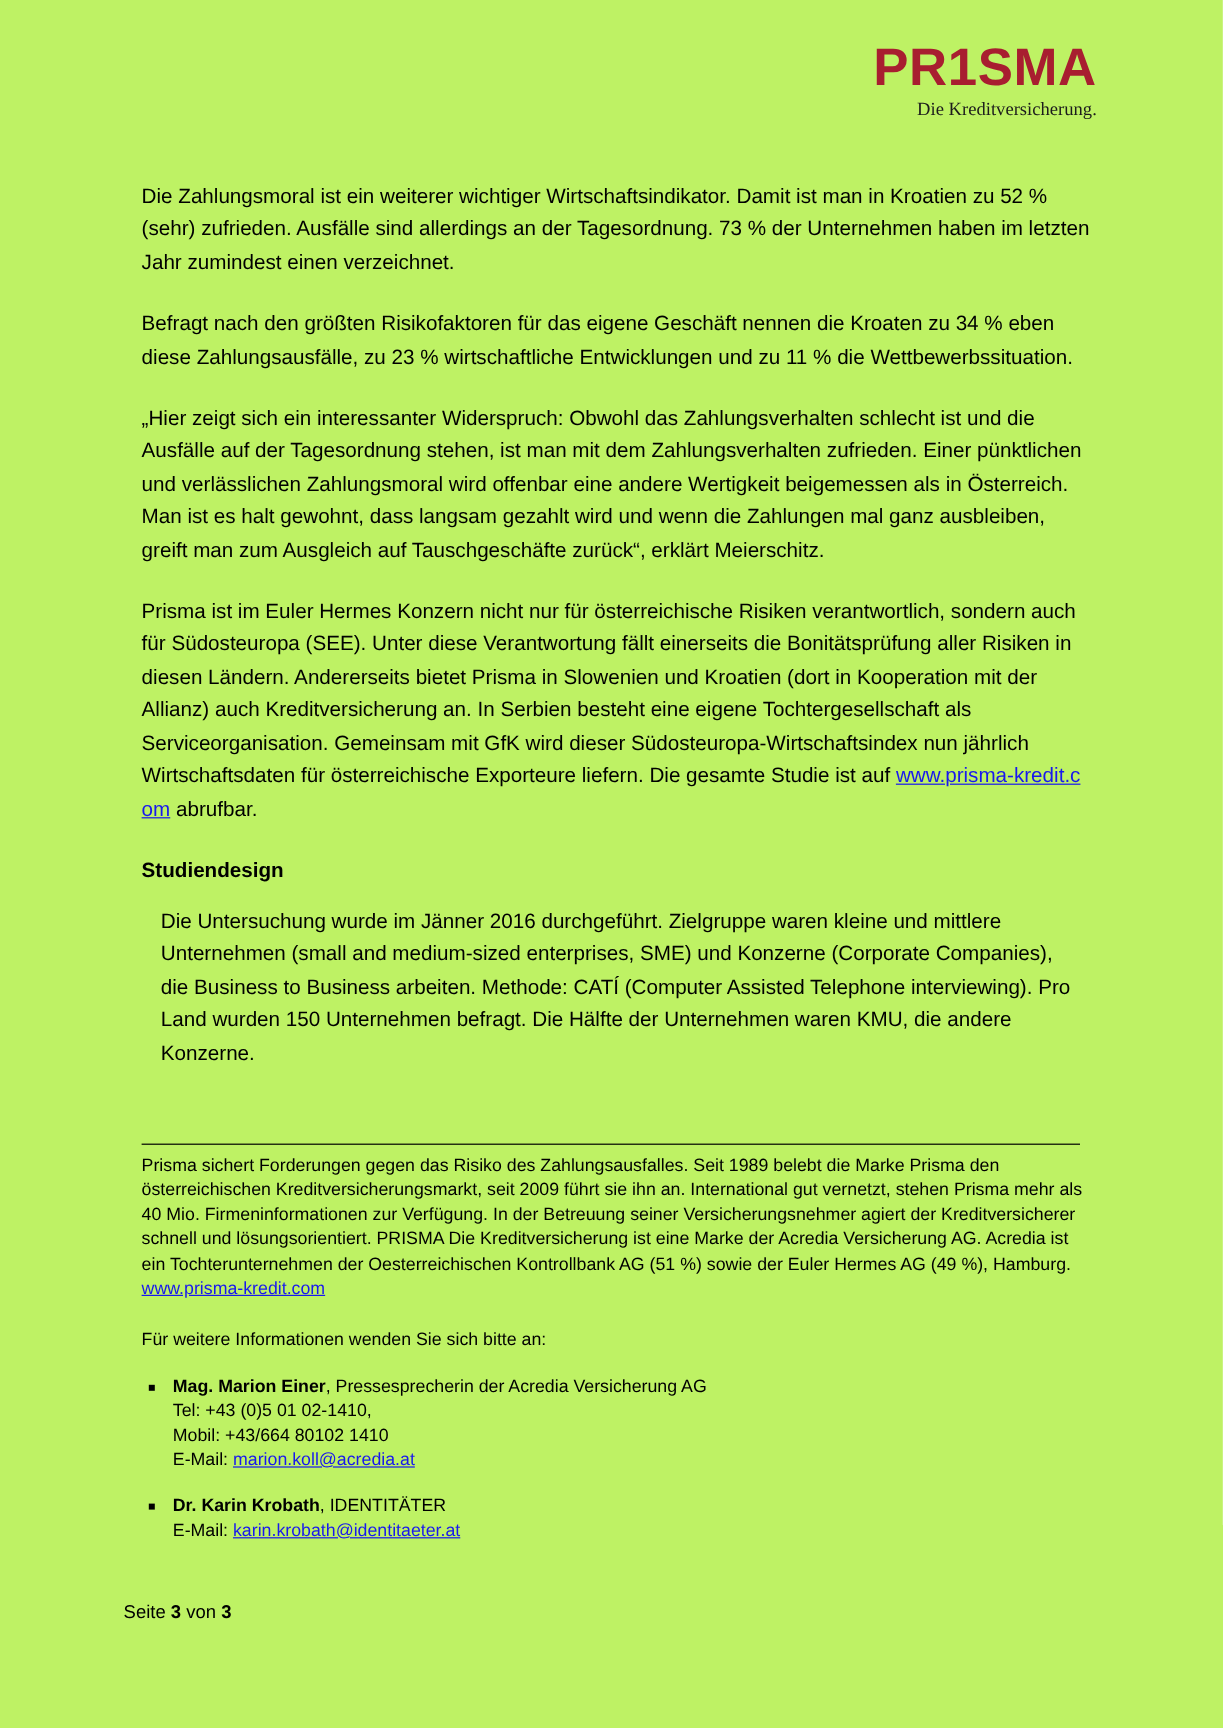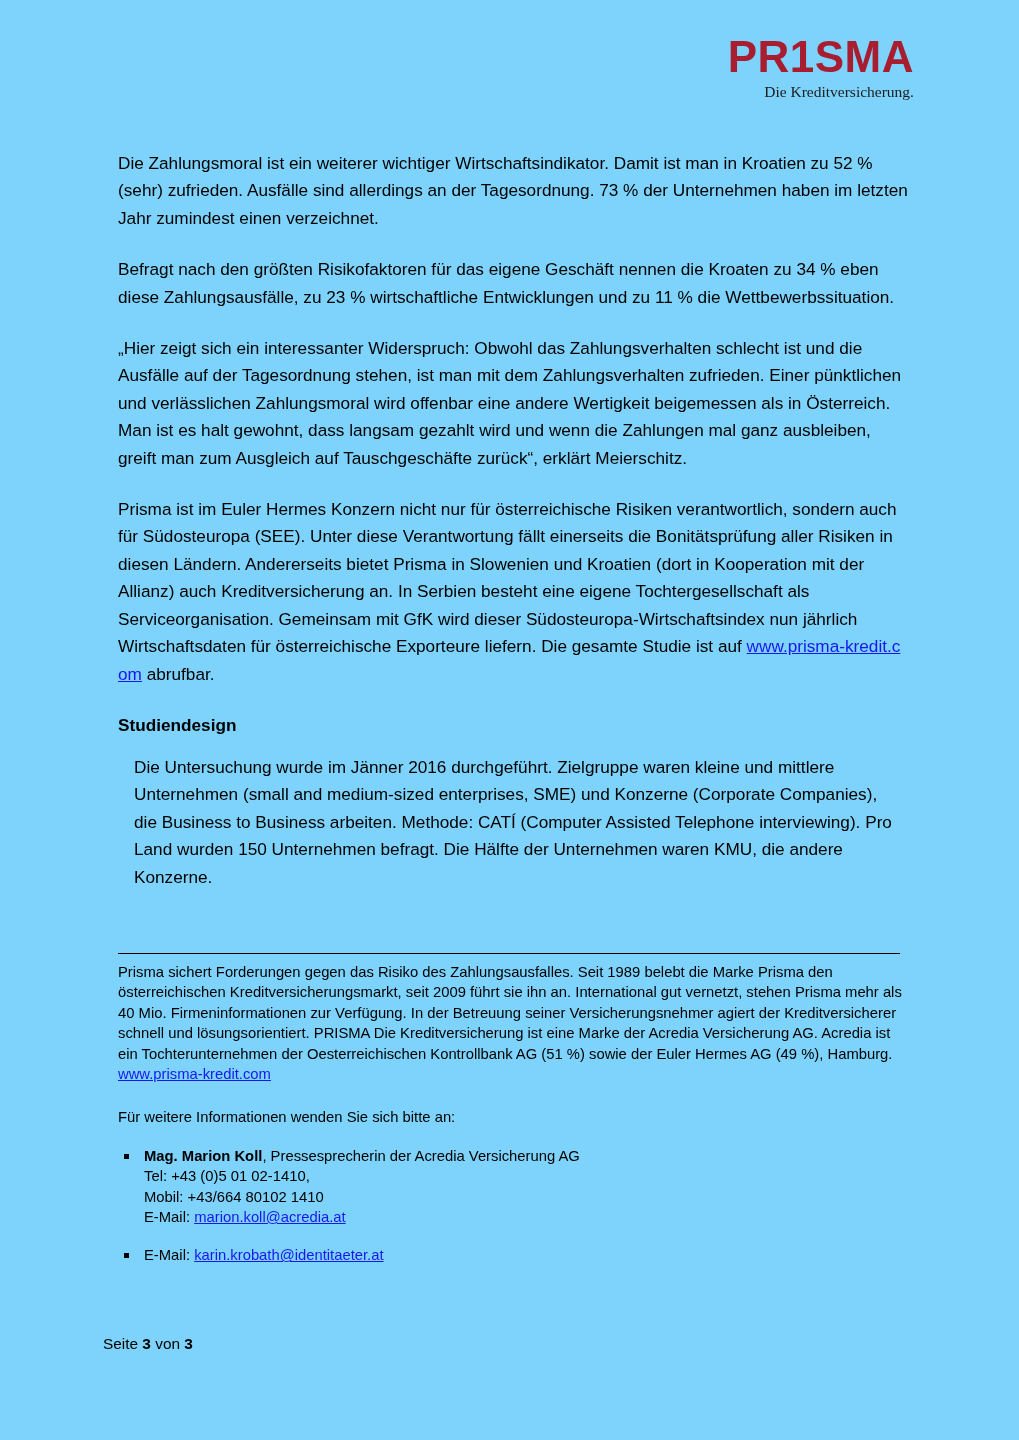--- a/index.html
+++ b/index.html
@@ -13,21 +13,21 @@
     font-family: "Liberation Sans", sans-serif;
     color: #000000;
     position: relative;
     overflow: hidden;
   }
 
   .page {
     position: relative;
     width: 1019px;
     height: 1440px;
-    background: #7dd3fc;
+    background: #bef264;
   }
 
   
   .logo-block {
     position: absolute;
     top: 34px;
     right: 105px;
     text-align: right;
   }
   .logo-word {
@@ -179,27 +179,28 @@
 
     <div class="boiler">
       <p class="boiler-text"><span>Prisma sichert Forderungen gegen das Risiko des Zahlungsausfalles. Seit 1989 belebt die Marke Prisma den österreichischen Kreditversicherungsmarkt, seit 2009 führt sie ihn an. International gut vernetzt, stehen Prisma mehr als 40 Mio. Firmeninformationen zur Verfügung. In der Betreuung seiner Versicherungsnehmer agiert der Kreditversicherer schnell und lösungsorientiert. PRISMA Die Kreditversicherung ist eine Marke der Acredia Versicherung AG. Acredia ist ein Tochterunternehmen der Oesterreichischen Kontrollbank AG (51 %) sowie der Euler Hermes AG (49 %), Hamburg.</span><br><a class="weblink" href="#">www.prisma-kredit.com</a></p>
     </div>
 
     <p class="contact-intro">Für weitere Informationen wenden Sie sich bitte an:</p>
 
     <ul class="contact-list">
       <li>
         <span class="sq-bullet"></span>
-        <span class="contact-line"><span class="contact-name">Mag. Marion Koll</span><span>, Pressesprecherin der Acredia Versicherung AG</span></span>
+        <span class="contact-line"><span class="contact-name">Mag. Marion Einer</span><span>, Pressesprecherin der Acredia Versicherung AG</span></span>
         <span class="contact-line">Tel: +43 (0)5 01 02-1410,</span>
         <span class="contact-line">Mobil: +43/664 80102 1410</span>
         <span class="contact-line"><span>E-Mail: </span><a class="weblink" href="#">marion.koll@acredia.at</a></span>
       </li>
       <li>
         <span class="sq-bullet"></span>
+        <span class="contact-line"><span class="contact-name">Dr. Karin Krobath</span><span>, IDENTITÄTER</span></span>
         <span class="contact-line"><span>E-Mail: </span><a class="weblink" href="#">karin.krobath@identitaeter.at</a></span>
       </li>
     </ul>
 
   </div>
 
   <div class="page-footer"><span>Seite </span><b>3</b><span> von </span><b>3</b></div>
 
 </div>
 

